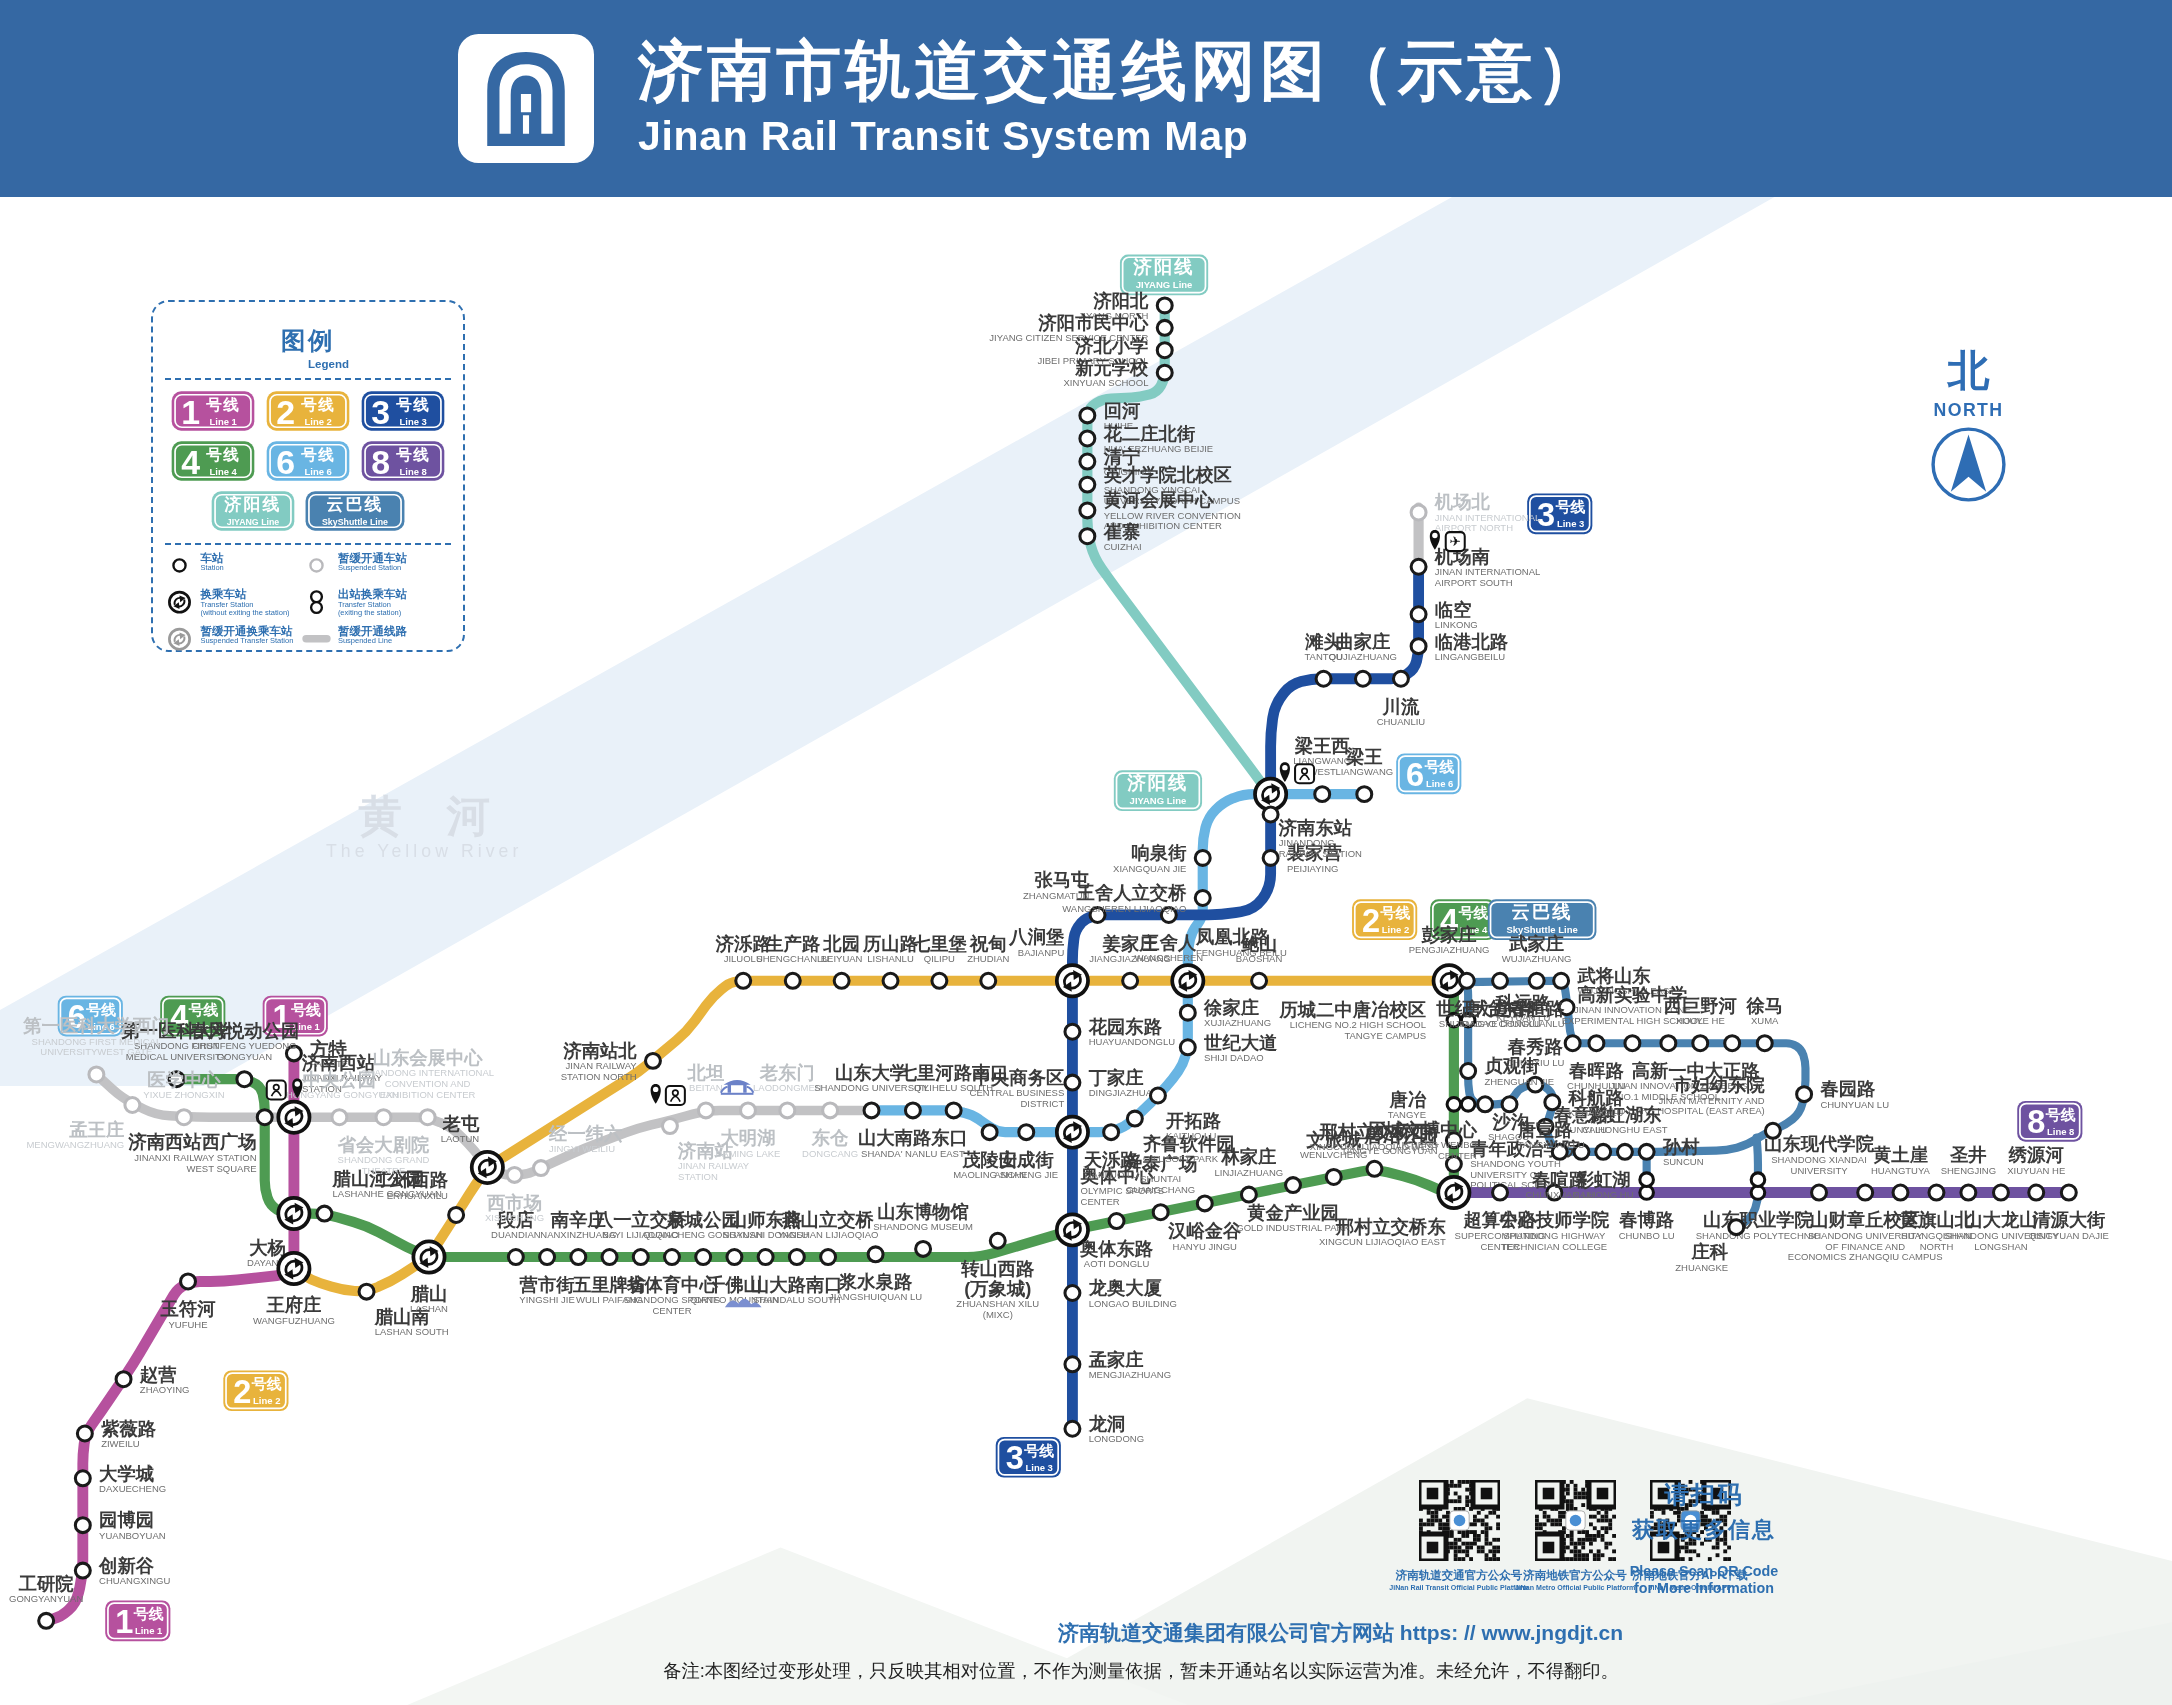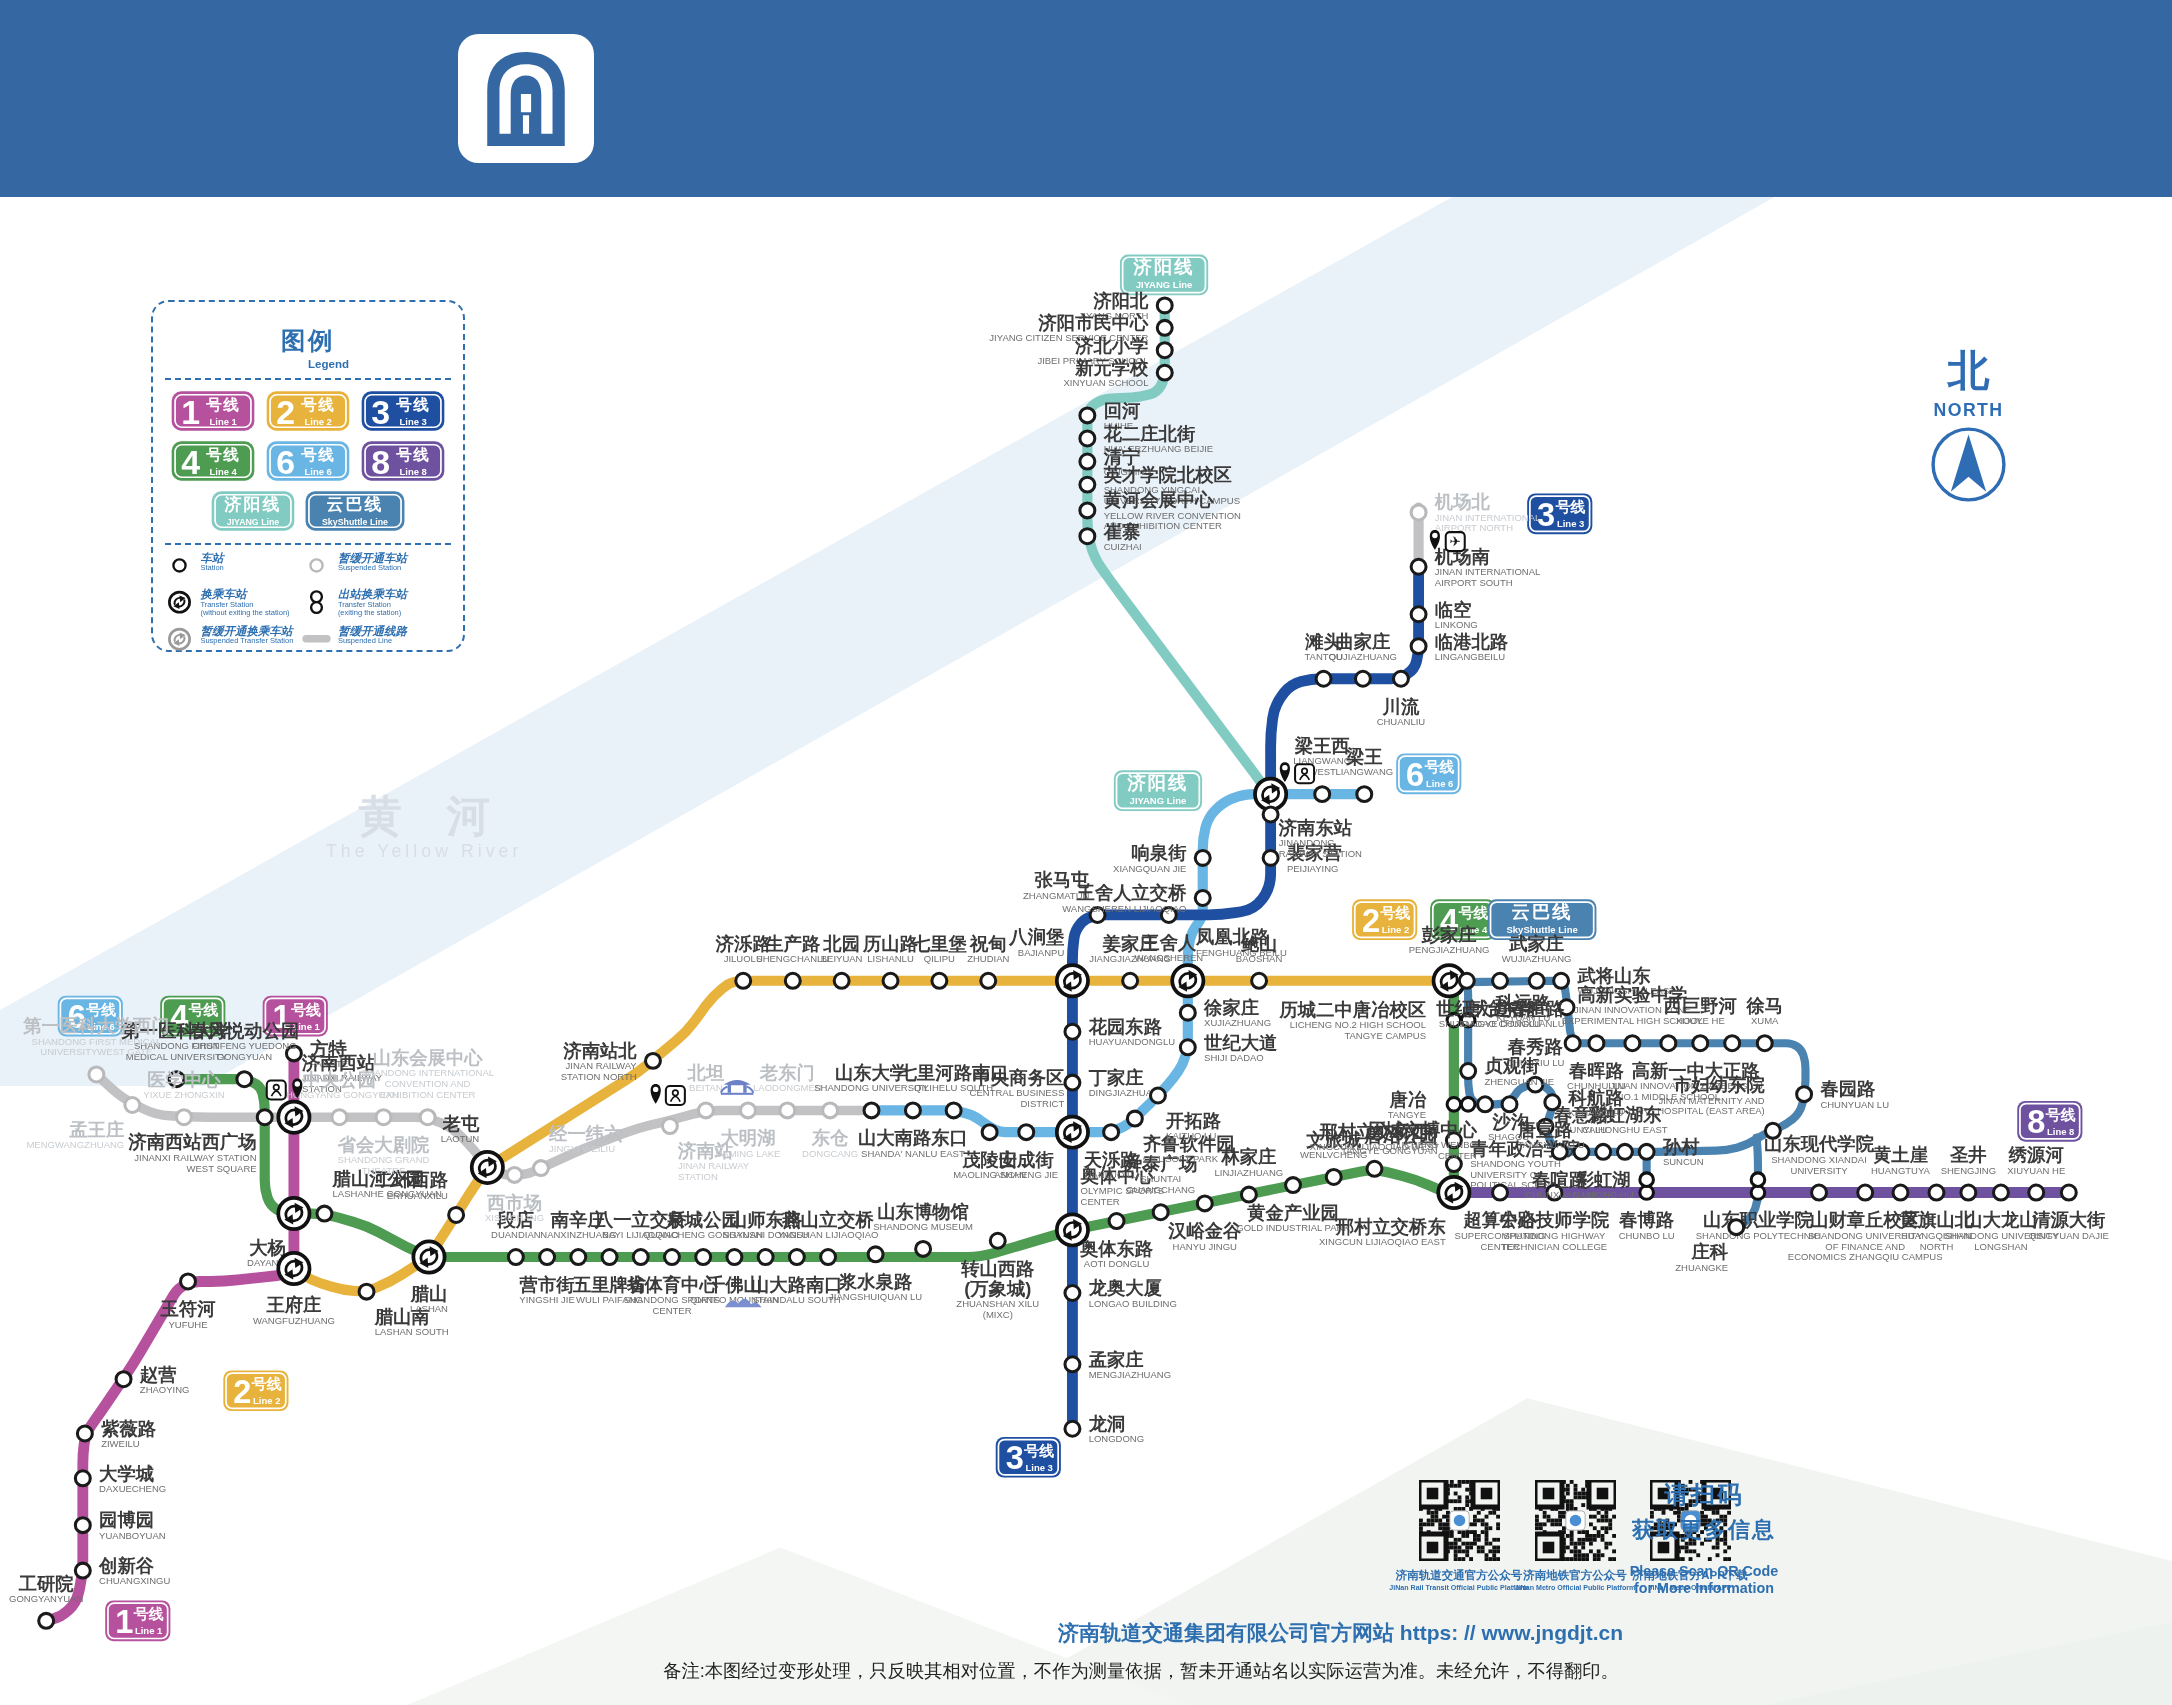--- a/index.html
+++ b/index.html
@@ -17,21 +17,21 @@
   
   #legend{position:absolute;left:151px;top:300px;width:314px;height:352px;z-index:6;
           border:2.7px dashed #2E6FB0;border-radius:17.7px;box-sizing:border-box;}
   .lg-title{ text-align:center;color:#2E6FB0;font-weight:bold;}
   #lg-zh{font-size:24.4px;margin-top:23px;letter-spacing:2.7px;}
   #lg-en{font-size:11.5px;margin-top:1.4px;padding-left:41px;}
   .lg-sep{border-top:2.7px dashed #2E6FB0;margin:8.1px 12.2px 0 12.2px;}
   #lg-badges{padding:9.5px 9.5px 2.7px 9.5px;display:flex;flex-wrap:wrap;justify-content:center;gap:8.1px 8.8px;}
   #lg-symbols{padding:6.8px 8.1px 0 11px;display:grid;grid-template-columns:1fr 1.15fr;gap:5.4px 4.1px;}
   .sym{display:flex;align-items:flex-start;gap:5.4px;color:#2E6FB0;}
-  .sym .txt .z{font-size:11.5px;font-weight:bold;line-height:1.1;font-style:italic;}
+  .sym .txt .z{font-size:11.5px;font-weight:bold;line-height:1.1;}
   .sym .txt .e{font-size:7.5px;line-height:1.15;white-space:pre-line;}
   
   #compass{position:absolute;left:1914px;top:343px;width:109px;text-align:center;z-index:6;color:#2E6DB4;}
   #compass .c-zh{font-size:42px;font-weight:bold;}
   #compass .c-en{font-size:17.7px;font-weight:bold;letter-spacing:1.4px;margin-top:1.4px;}
   
   .qr-wrap{position:absolute;z-index:6;width:156px;text-align:center;}
   .qr-cap-zh{font-size:11.5px;font-weight:bold;color:#2E6FB0;margin-top:6.8px;}
   .qr-cap-en{font-size:7.1px;font-weight:bold;color:#2E6FB0;margin-top:1.4px;}
   #scan{position:absolute;left:1609px;top:1479px;width:190px;text-align:center;color:#2E6FB0;z-index:6;}
@@ -1096,20 +1096,24 @@
     </g>
   </svg>
 
 <div id="header">
   <div id="logo">
     <svg width="102" height="102" viewBox="0 0 100 100">
       <path fill="#3568A3" fill-rule="evenodd" d="M50,4 C74,4 88,18 88,42 L88,96 L12,96 L12,42 C12,18 26,4 50,4 Z
            M50,16 C33,16 24,26 24,42 L24,84 L35,84 L35,46 C35,33 41,27 50,27 C59,27 65,33 65,46 L65,84 L76,84 L76,42 C76,26 67,16 50,16 Z
            M45,45 L55,45 L55,63 L45,63 Z M47,66 L53,66 L53,84 L47,84 Z"></path>
     </svg>
+  </div>
+  <div id="titles">
+    <div id="title-zh">济南市轨道交通线网图（示意）</div>
+    <div id="title-en">Jinan Rail Transit System Map</div>
   </div>
 </div>
 
 <div id="legend">
   <div class="lg-title">
     <div id="lg-zh">图例</div>
     <div id="lg-en">Legend</div>
   </div>
   <div class="lg-sep"></div>
   <div id="lg-badges">

